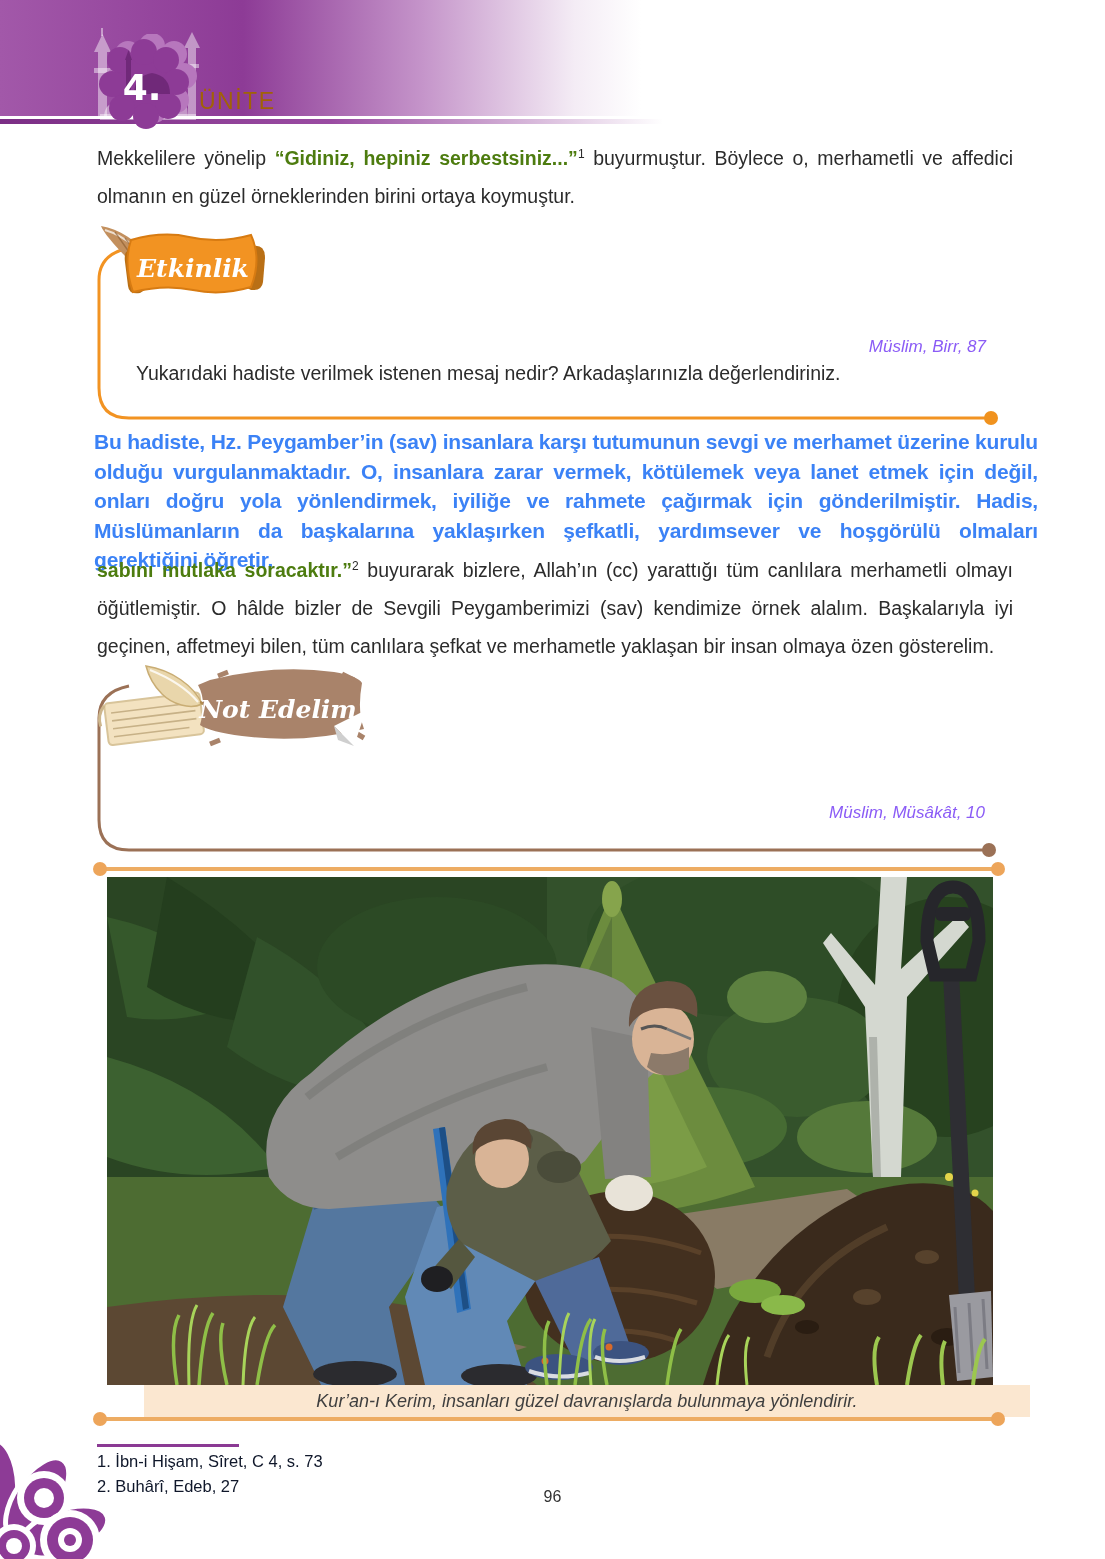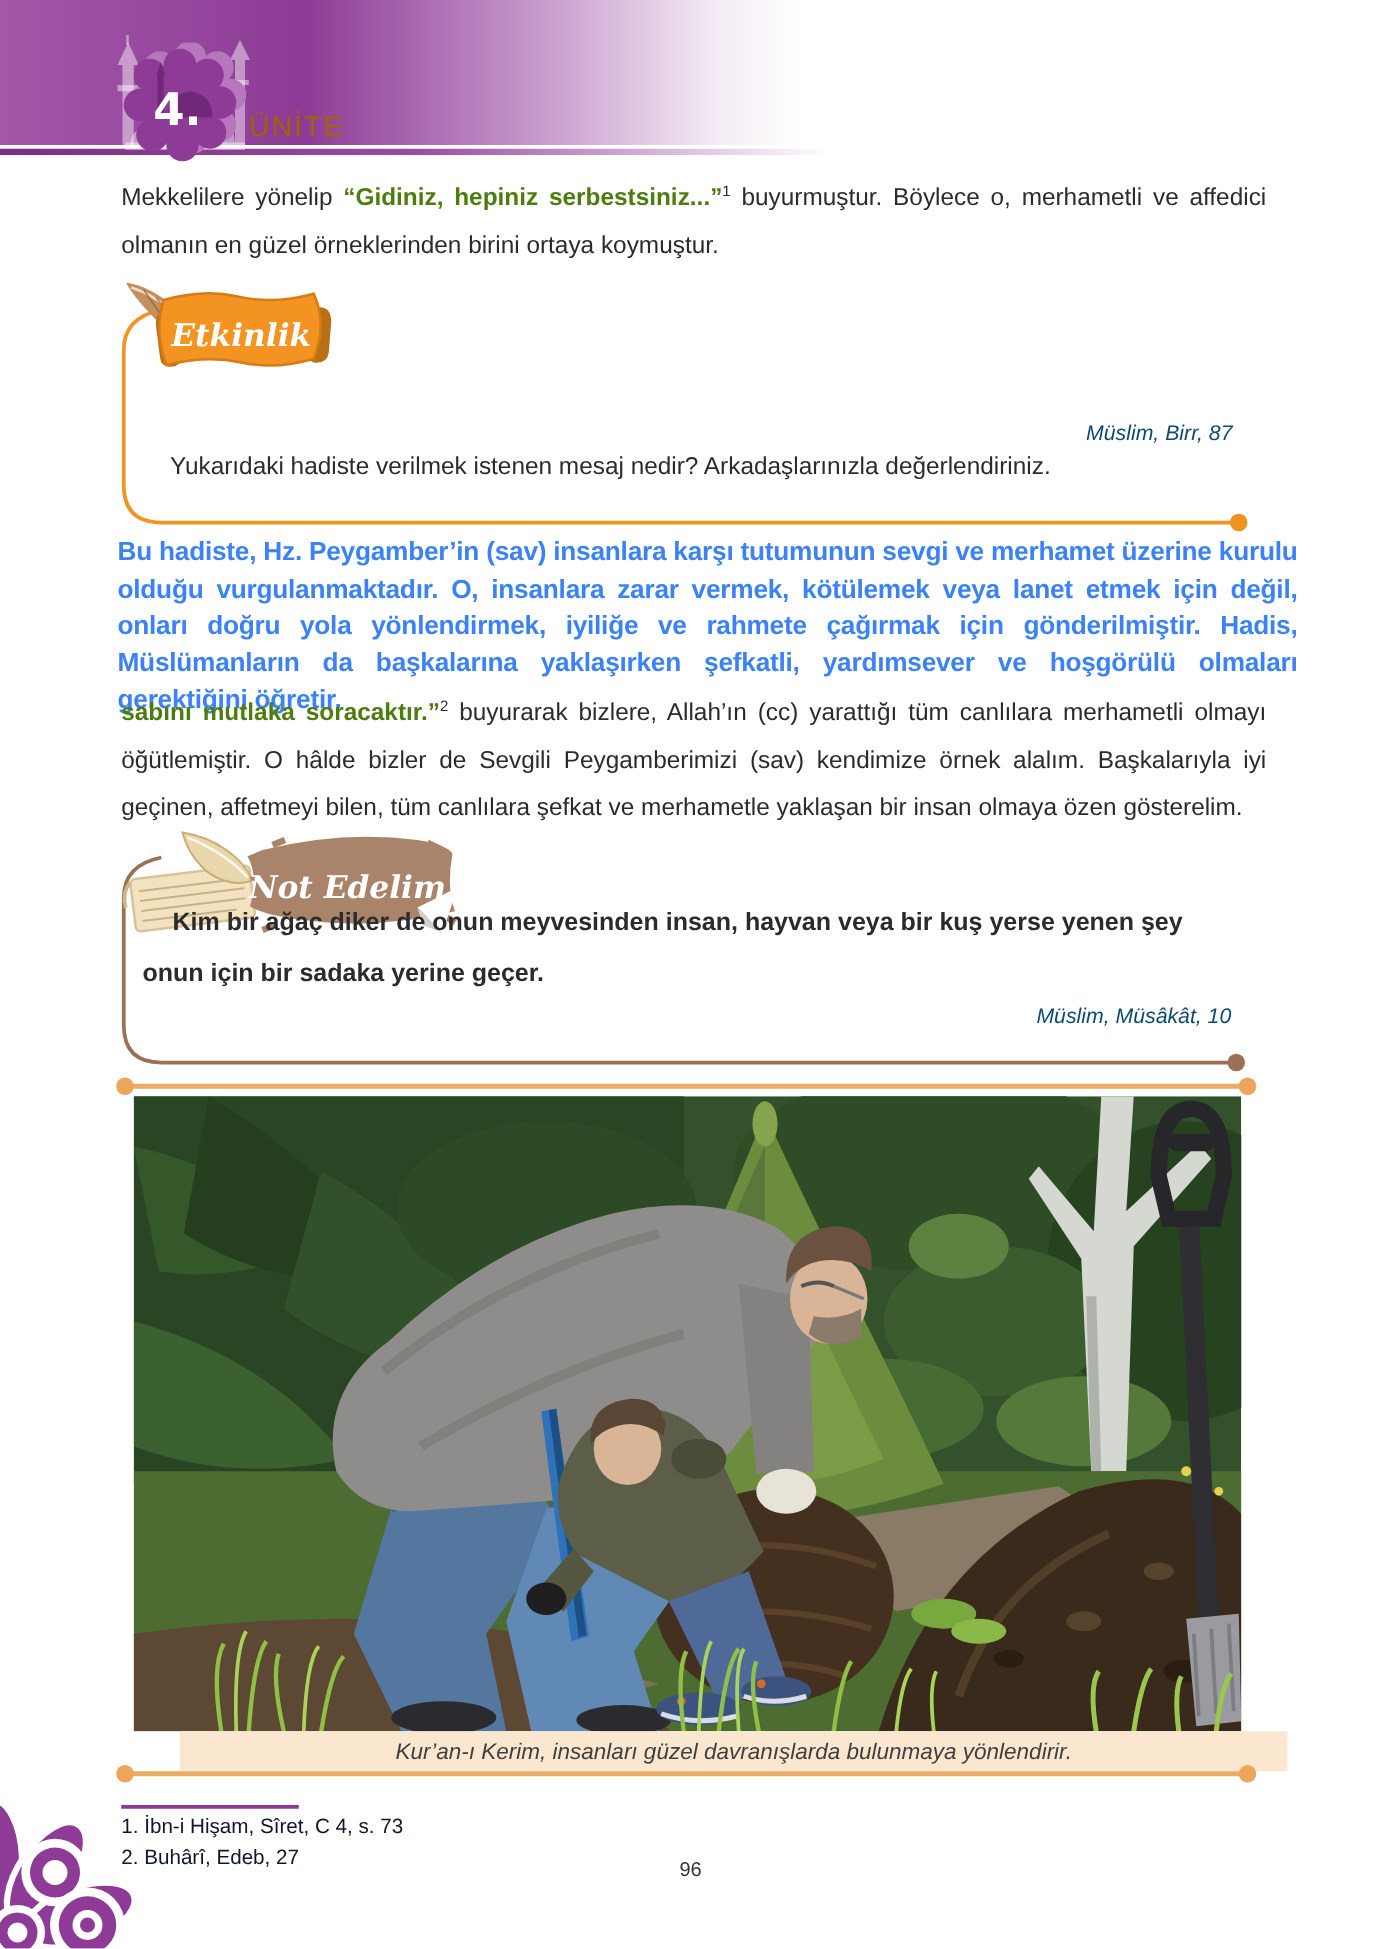--- a/index.html
+++ b/index.html
@@ -10,21 +10,21 @@
         background:linear-gradient(to right,#a258a9 0%,#8d3b96 22%,#c493c9 38%,#f4ecf5 52%,#ffffff 58%);}
   .band-rule{position:absolute;left:0;top:119px;width:1105px;height:5px;
         background:linear-gradient(to right,#7b2e85 0%,#9a4ba2 30%,rgba(255,255,255,0) 60%);}
   .unit-label{position:absolute;left:199px;top:88px;font-size:23px;font-weight:400;
         letter-spacing:1.5px;color:#a16207;}
   
   .tb{position:absolute;font-size:19.5px;line-height:38px;color:#2b2b2b;}
   .just{text-align:justify;}
   sup{font-size:12px;vertical-align:super;line-height:0;}
   .hadith-bold{font-weight:700;color:#4d7c0f;}
-  .source{position:absolute;font-style:italic;font-size:17px;color:#0c4a6e;text-align:right;}
+  .source{position:absolute;font-style:italic;font-size:17px;color:#8b5cf6;text-align:right;}
   .answer{position:absolute;font-size:21px;line-height:29.5px;font-weight:700;
         color:#3b82f6;text-align:justify;letter-spacing:-0.2px;}
   
   .caption-strip{position:absolute;left:107px;top:1385px;width:886px;height:32px;
         background:#fbe7d0;display:flex;align-items:center;justify-content:center;margin-left:37px;}
   .caption-strip span{font-style:italic;font-size:18px;color:#3f3f3f;}
   .fn-rule{position:absolute;left:97px;top:1444px;width:142px;height:3px;background:#8b3a94;}
   .footnote{position:absolute;left:97px;font-size:16.5px;color:#0f172a;}
   .pagenum{position:absolute;left:0;top:1488px;width:1105px;text-align:center;
         font-size:16px;color:#333;}
@@ -131,21 +131,20 @@
     <path d="M54,8 C80,12 102,28 110,46 C98,52 80,46 70,36 C61,27 56,16 54,8 Z" fill="#e9d6ab" stroke="#c9ad74" stroke-width="1.5"></path>
     <path d="M58,12 C78,20 96,32 106,44" stroke="#ffffff" stroke-width="2" fill="none" opacity="0.8"></path>
     <path d="M108,44 q14,6 18,14" stroke="#b08b4e" stroke-width="2.5" fill="none"></path>
     <path d="M118,22 q64,-16 124,-8 q24,4 28,11 q-5,28 2,46 q-62,15 -122,7 q-32,-4 -42,-11 q7,-24 -2,-40 z" fill="#a9836a"></path>
     <path d="M126,18 l10,-4 M250,16 l12,6 M262,74 l10,6 M128,82 l-10,4" stroke="#a9836a" stroke-width="5"></path>
     <polygon points="242,68 274,52 262,88" fill="#ffffff"></polygon>
     <polygon points="242,68 262,88 246,82" fill="#cfcfcf"></polygon>
     <text x="186" y="60" text-anchor="middle" font-family="DejaVu Serif, serif" font-style="italic" font-weight="bold" font-size="25" fill="#ffffff">Not Edelim</text>
   </svg>
 
-  <div class="tb" style="left:114px;top:718px;width:884px;font-weight:700;font-size:20px;line-height:41px;text-indent:24px">Kim bir ağaç diker de onun meyvesinden insan, hayvan veya bir kuş yerse yenen şey onun için bir sadaka yerine geçer.</div>
   <div class="source" style="left:125px;top:803px;width:860px">Müslim, Müsâkât, 10</div>
 
   <svg class="abs" style="left:91px;top:860px" width="916" height="18" viewBox="0 0 916 18">
     <line x1="9" y1="9" x2="907" y2="9" stroke="#edac63" stroke-width="4"></line>
     <circle cx="9" cy="9" r="7" fill="#eda55a"></circle>
       <circle cx="907" cy="9" r="7" fill="#eda55a"></circle>
   </svg>
 
   <svg class="abs" style="left:107px;top:877px" width="886" height="508" viewBox="0 0 886 508" preserveAspectRatio="none">
 

